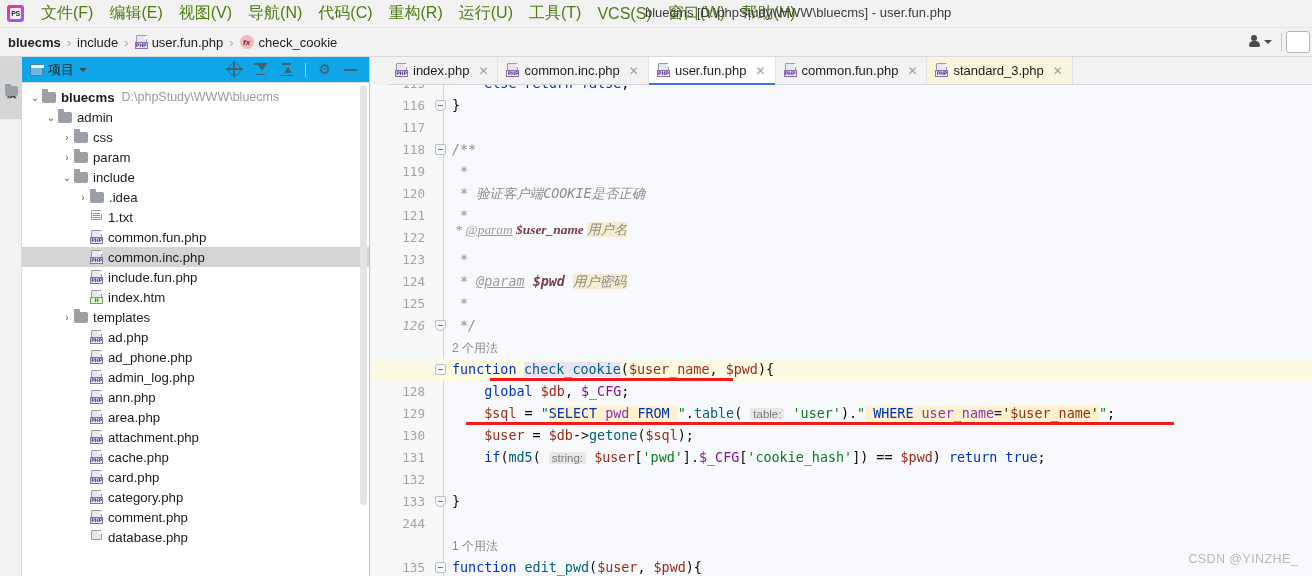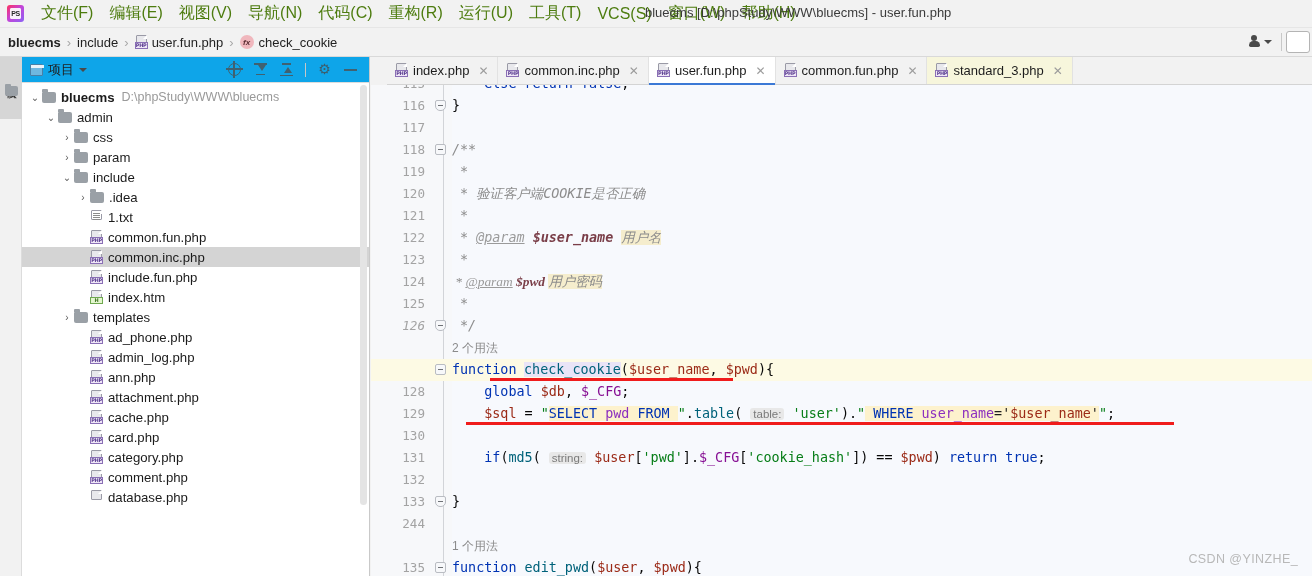--- a/index.html
+++ b/index.html
@@ -515,20 +515,31 @@
         </div>
         <div class="node">
           <span style="display:inline-block;width:54px;flex:0 0 auto"></span>
           <span class="arrow none">.</span>
           <span class="fi">
             <span class="phpicon">
               <span class="pg"></span>
               <span class="lbl">PHP</span>
             </span>
           </span>
+          <span class="nm">ad.php</span>
+        </div>
+        <div class="node">
+          <span style="display:inline-block;width:54px;flex:0 0 auto"></span>
+          <span class="arrow none">.</span>
+          <span class="fi">
+            <span class="phpicon">
+              <span class="pg"></span>
+              <span class="lbl">PHP</span>
+            </span>
+          </span>
           <span class="nm">ad_phone.php</span>
         </div>
         <div class="node">
           <span style="display:inline-block;width:54px;flex:0 0 auto"></span>
           <span class="arrow none">.</span>
           <span class="fi">
             <span class="phpicon">
               <span class="pg"></span>
               <span class="lbl">PHP</span>
             </span>
@@ -538,20 +549,31 @@
         <div class="node">
           <span style="display:inline-block;width:54px;flex:0 0 auto"></span>
           <span class="arrow none">.</span>
           <span class="fi">
             <span class="phpicon">
               <span class="pg"></span>
               <span class="lbl">PHP</span>
             </span>
           </span>
           <span class="nm">ann.php</span>
+        </div>
+        <div class="node">
+          <span style="display:inline-block;width:54px;flex:0 0 auto"></span>
+          <span class="arrow none">.</span>
+          <span class="fi">
+            <span class="phpicon">
+              <span class="pg"></span>
+              <span class="lbl">PHP</span>
+            </span>
+          </span>
+          <span class="nm">area.php</span>
         </div>
         <div class="node">
           <span style="display:inline-block;width:54px;flex:0 0 auto"></span>
           <span class="arrow none">.</span>
           <span class="fi">
             <span class="phpicon">
               <span class="pg"></span>
               <span class="lbl">PHP</span>
             </span>
           </span>
@@ -675,34 +697,35 @@
     <div class="code-area" id="codearea">
         <div class="row" style="top: -12px;"><span class="kw">    else return </span><span class="kw">false</span><span class="plain">;</span></div>
         <div class="fold-marker round" style="top: 15px; left: -17px;"></div>
         <div class="row" style="top: 10px;"><span class="plain">}</span></div>
         <div class="row" style="top: 32px;"></div>
         <div class="fold-marker" style="top: 59px; left: -17px;"></div>
         <div class="row" style="top: 54px;"><span class="cmt">/**</span></div>
         <div class="row" style="top: 76px;"><span class="cmt"> *</span></div>
         <div class="row" style="top: 98px;"><span class="cmt"> * </span><span class="cmt">验证客户端COOKIE是否正确</span></div>
         <div class="row" style="top: 120px;"><span class="cmt"> *</span></div>
-        <div class="row" style="top: 142px;"><span class="cmt"> * </span><span class="cmttag">@param</span><span class="cmt"> </span><span class="cmtparam">$user_name</span><span class="cmt"> </span><span class="cmt hl-doc">用户名</span></div>
+        <div class="row" style="top: 134px; font-family: Liberation Serif, serif;"><span class="cmt"> * </span><span class="cmttag">@param</span><span class="cmt"> </span><span class="cmtparam">$user_name</span><span class="cmt"> </span><span class="cmt hl-doc">用户名</span></div>
         <div class="row" style="top: 164px;"><span class="cmt"> *</span></div>
-        <div class="row" style="top: 186px; font-family: Liberation Serif, serif;"><span class="cmt"> * </span><span class="cmttag">@param</span><span class="cmt"> </span><span class="cmtparam">$pwd</span><span class="cmt"> </span><span class="cmt hl-doc">用户密码</span></div>
+        <div class="row" style="top: 186px;"><span class="cmt"> * </span><span class="cmttag">@param</span><span class="cmt"> </span><span class="cmtparam">$pwd</span><span class="cmt"> </span><span class="cmt hl-doc">用户密码</span></div>
         <div class="row" style="top: 208px;"><span class="cmt"> *</span></div>
         <div class="fold-marker round" style="top: 235px; left: -17px;"></div>
         <div class="row" style="top: 230px;"><span class="cmt"> */</span></div>
         <div class="hint" style="top: 252px;">2 个用法</div>
         <div class="rowbg caret-row-bg" style="top: 274px; left: -81px;"></div>
         <div class="fold-marker" style="top: 279px; left: -17px;"></div>
         <div class="row" style="top: 274px;"><span class="kw">function </span><span class="caret"></span><span class="hl-caret fn">check_cookie</span><span class="plain">(</span><span class="varr">$user_name</span><span class="plain">, </span><span class="varr">$pwd</span><span class="plain">){</span></div>
         <div class="underline-red" style="top: 293px; left: 38px; width: 243px;"></div>
         <div class="row" style="top: 296px;"><span class="kw">    global </span><span class="varr">$db</span><span class="plain">, </span><span class="var">$_CFG</span><span class="plain">;</span></div>
         <div class="row" style="top: 318px;"><span class="plain">    </span><span class="varr">$sql</span><span class="plain"> = </span><span class="str">"</span><span class="hl-yellow"><span class="sqlkw">SELECT</span> <span class="sqlcol">pwd</span> <span class="sqlkw">FROM</span> </span><span class="str">"</span><span class="plain">.</span><span class="fn">table</span><span class="plain">( </span><span class="param-hint">table:</span><span class="plain"> </span><span class="str">'user'</span><span class="plain">).</span><span class="str">"</span><span class="hl-yellow"> <span class="sqlkw">WHERE</span> <span class="sqlcol">user_name</span>='</span><span class="hl-yellow varr">$user_name</span><span class="hl-yellow">'</span><span class="str">"</span><span class="plain">;</span></div>
         <div class="underline-red" style="top: 337px; left: 14px; width: 708px;"></div>
+        <div class="row" style="top: 340px;"><span class="plain">    </span><span class="varr">$user</span><span class="plain"> = </span><span class="varr">$db</span><span class="plain">-&gt;</span><span class="fn">getone</span><span class="plain">(</span><span class="varr">$sql</span><span class="plain">);</span></div>
         <div class="row" style="top: 362px;"><span class="kw">    if</span><span class="plain">(</span><span class="fn">md5</span><span class="plain">( </span><span class="param-hint">string:</span><span class="plain"> </span><span class="varr">$user</span><span class="plain">[</span><span class="str">'pwd'</span><span class="plain">].</span><span class="var">$_CFG</span><span class="plain">[</span><span class="str">'cookie_hash'</span><span class="plain">]) == </span><span class="varr">$pwd</span><span class="plain">) </span><span class="kw">return true</span><span class="plain">;</span></div>
         <div class="fold-marker round" style="top: 411px; left: -17px;"></div>
         <div class="row" style="top: 406px;"><span class="plain">}</span></div>
         <div class="row" style="top: 428px;"></div>
         <div class="hint" style="top: 450px;">1 个用法</div>
         <div class="fold-marker" style="top: 477px; left: -17px;"></div>
         <div class="row" style="top: 472px;"><span class="kw">function </span><span class="fn">edit_pwd</span><span class="plain">(</span><span class="varr">$user</span><span class="plain">, </span><span class="varr">$pwd</span><span class="plain">){</span></div>
       </div>
     <div class="watermark">CSDN @YINZHE_</div>
   </div>

